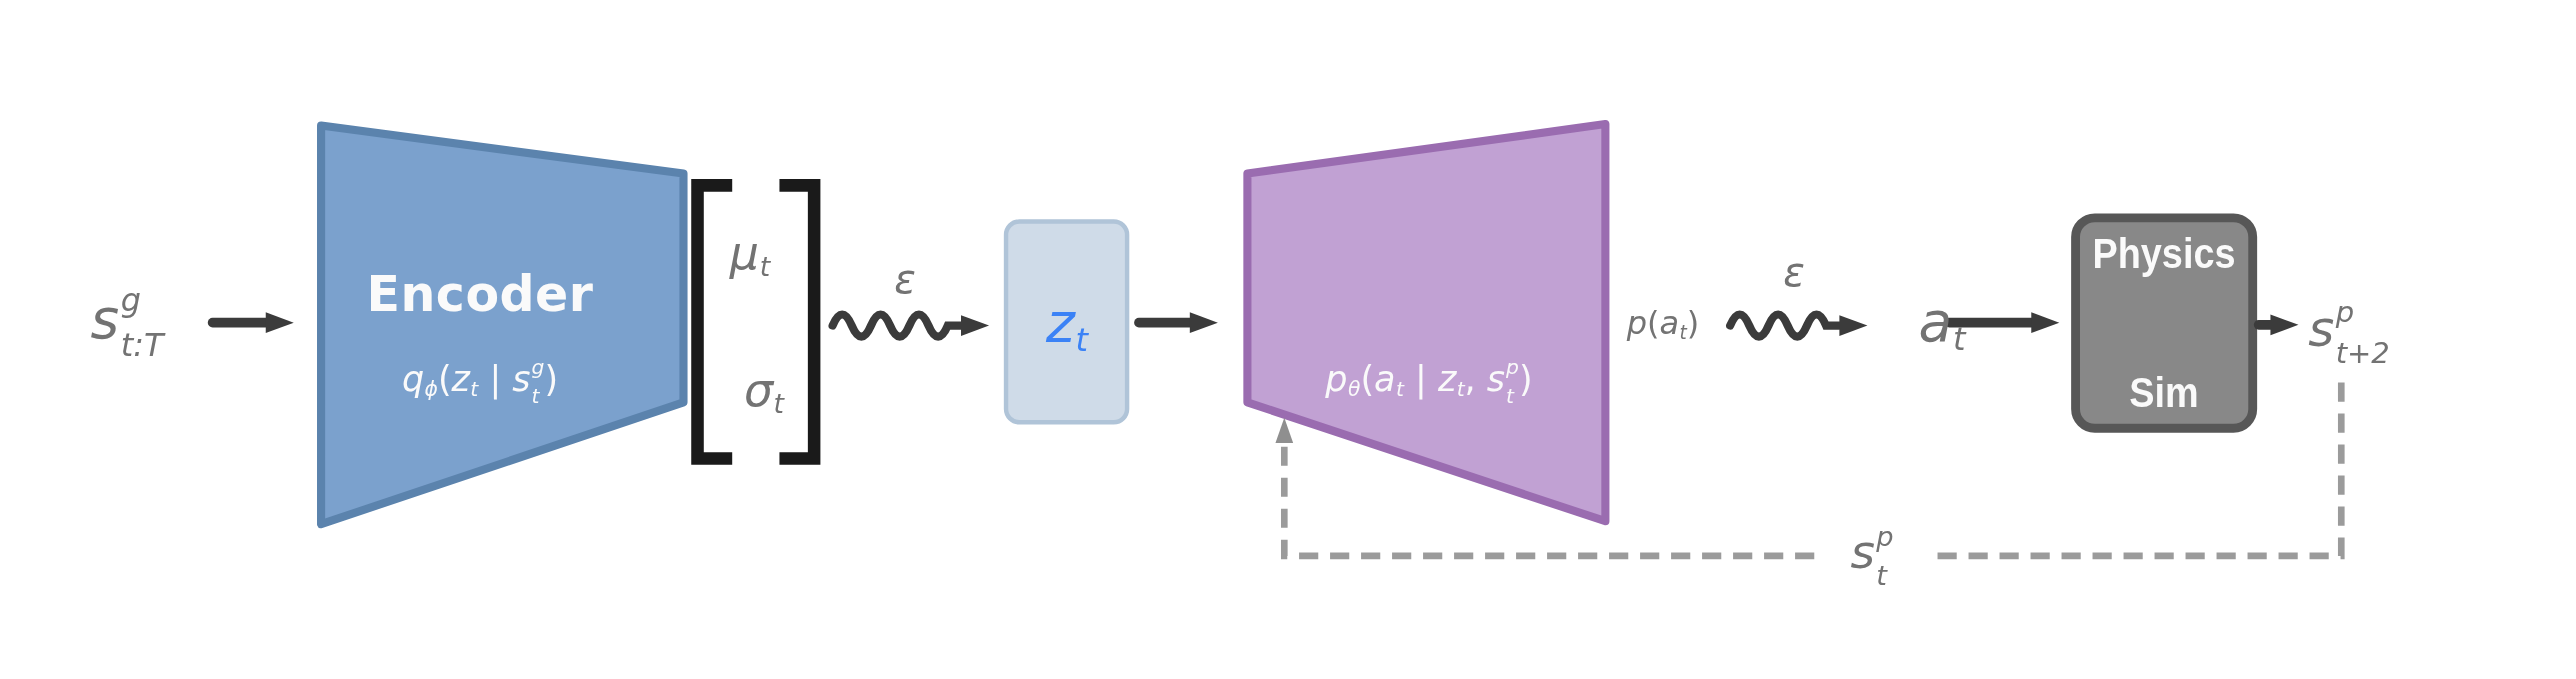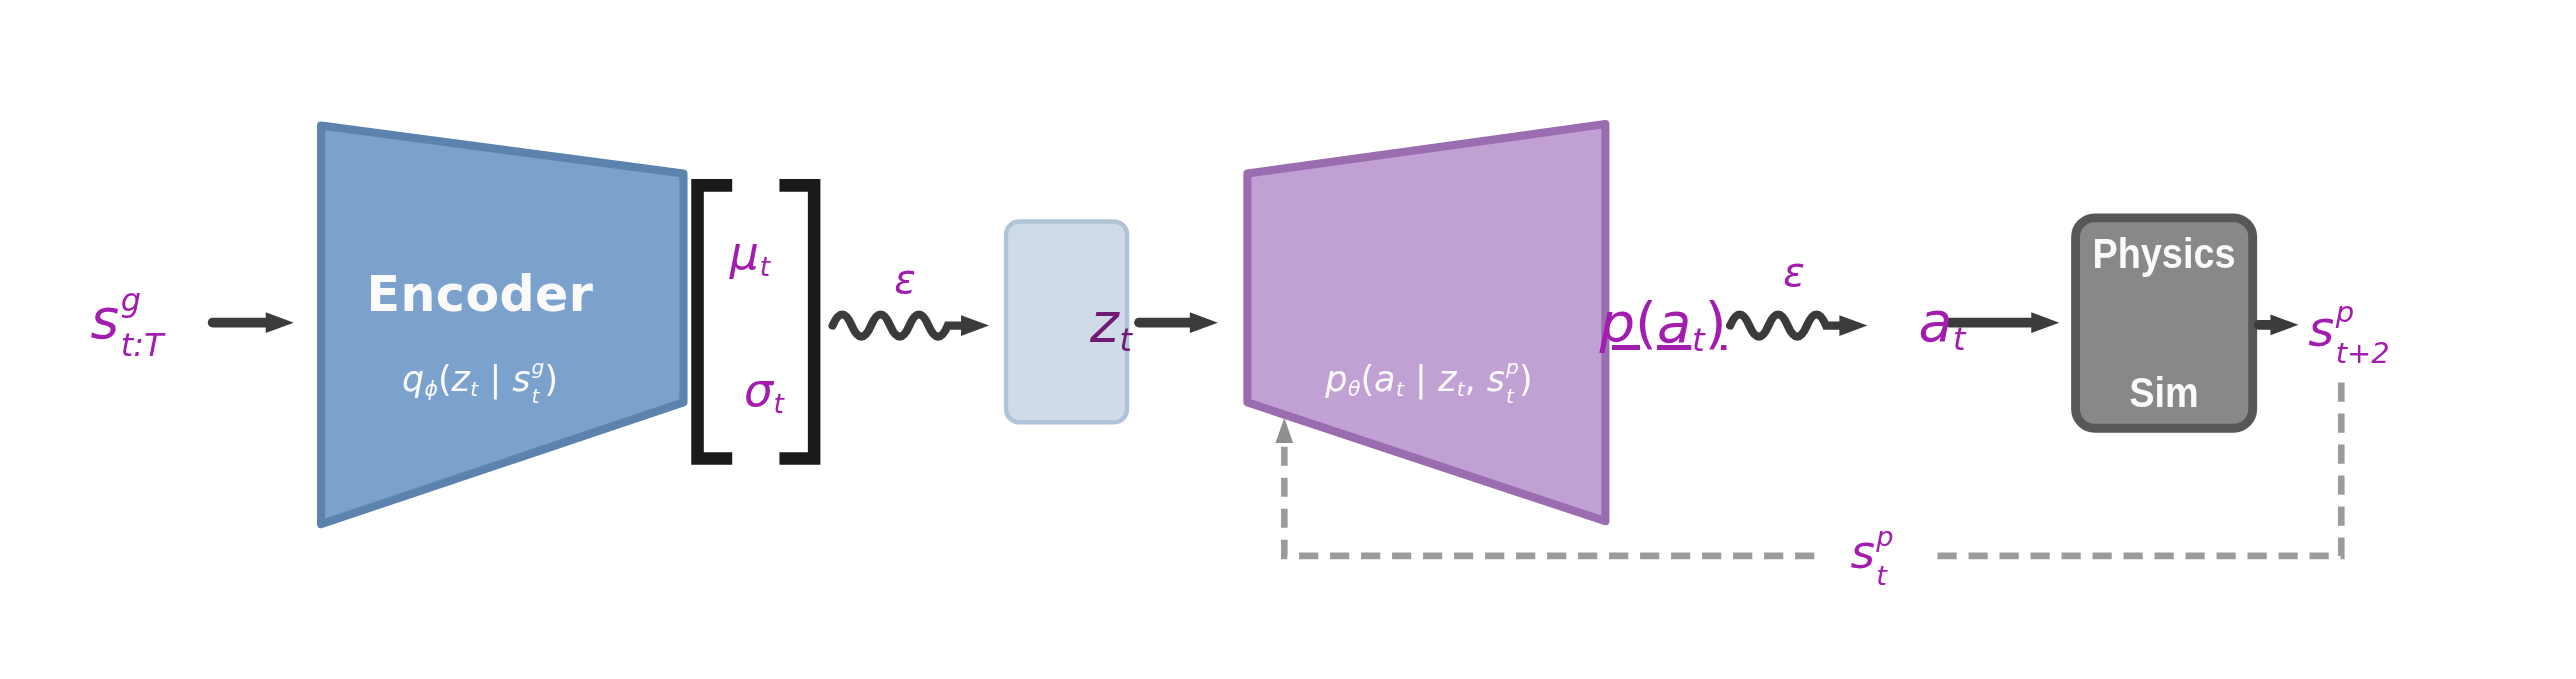--- a/index.html
+++ b/index.html
@@ -8,21 +8,21 @@
     width:2576px;height:680px;
     background:#ffffff;
     font-family:"DejaVu Sans",sans-serif;
     overflow:hidden;
   }
   .layer{position:absolute;left:0;top:0;width:2576px;height:680px;}
   .lbl{
     position:absolute;
     transform:translate(-50%,-50%);
     white-space:pre;
-    color:#a21caf;
+    color:#737373;
     line-height:1;
     z-index:3;
   }
   
   .it{font-style:italic;}
   .rm{font-style:normal;}
   .sb{font-size:58%;font-style:italic;position:relative;top:.28em;margin-left:.02em;}
   .ss{
     display:inline-flex;flex-direction:column;align-items:flex-start;
     vertical-align:middle;line-height:1;gap:.42em;
@@ -35,21 +35,21 @@
     font-family:"Liberation Sans",sans-serif;
     font-weight:bold;text-align:center;line-height:1.08;
     transform:translate(-50%,-50%) scaleX(.88);
   }
   .sz-input{font-size:55px;}
   .sz-title{font-size:49px;}
   .sz-formula{font-size:35px;}
   .sz-musigma{font-size:46px;}
   .sz-eps{font-size:40px;}
   .sz-z{font-size:55px;}
-  .sz-pat{font-size:56px;text-decoration:underline;}
+  .sz-pat{font-size:32px;}
   .sz-at{font-size:55px;}
   .sz-phys{font-size:43px;}
   .sz-out{font-size:50px;}
   .sz-fb{font-size:47px;}
 </style>
 </head>
 <body>
 
 <div class="stage">
 
@@ -89,21 +89,21 @@
   <div class="lbl sz-input" style="left:127px;top:323px"><span class="it">s</span><span class="ss"><span class="ssp">g</span><span class="ssb">t:T</span></span></div>
 
   <div class="lbl sz-title block-title wht" style="left:480px;top:294px">Encoder</div>
   <div class="lbl sz-formula wht" style="left:480px;top:381px"><span class="it">q</span><span class="sb">ϕ</span><span class="rm">(</span><span class="it">z</span><span class="sb">t</span><span class="rm"> | </span><span class="it">s</span><span class="ss"><span class="ssp">g</span><span class="ssb">t</span></span><span class="rm">)</span></div>
 
   <div class="lbl sz-musigma" style="left:750px;top:253px"><span class="it">μ</span><span class="sb">t</span></div>
   <div class="lbl sz-musigma" style="left:764px;top:390px"><span class="it">σ</span><span class="sb">t</span></div>
 
   <div class="lbl sz-eps" style="left:905px;top:279px"><span class="it">ε</span></div>
 
-  <div class="lbl sz-z" style="left: 1067px; top: 323px; color: #701a75; margin-left: 44px;"><span class="it">z</span><span class="sb">t</span></div>
+  <div class="lbl sz-z" style="left: 1067px; top: 323px; color: #3b82f6;"><span class="it">z</span><span class="sb">t</span></div>
 
   <div class="lbl sz-formula wht" style="left:1429px;top:381px"><span class="it">p</span><span class="sb">θ</span><span class="rm">(</span><span class="it">a</span><span class="sb">t</span><span class="rm"> | </span><span class="it">z</span><span class="sb">t</span><span class="rm">, </span><span class="it">s</span><span class="ss"><span class="ssp">p</span><span class="ssb">t</span></span><span class="rm">)</span></div>
 
   <div class="lbl sz-pat" style="left:1663px;top:323px"><span class="it">p</span><span class="rm">(</span><span class="it">a</span><span class="sb">t</span><span class="rm">)</span></div>
 
   <div class="lbl sz-eps" style="left:1794px;top:272px"><span class="it">ε</span></div>
 
   <div class="lbl sz-at" style="left:1942px;top:322px"><span class="it">a</span><span class="sb">t</span></div>
 
   <div class="lbl sz-phys physics-text wht" style="left:2164px;top:323px">

